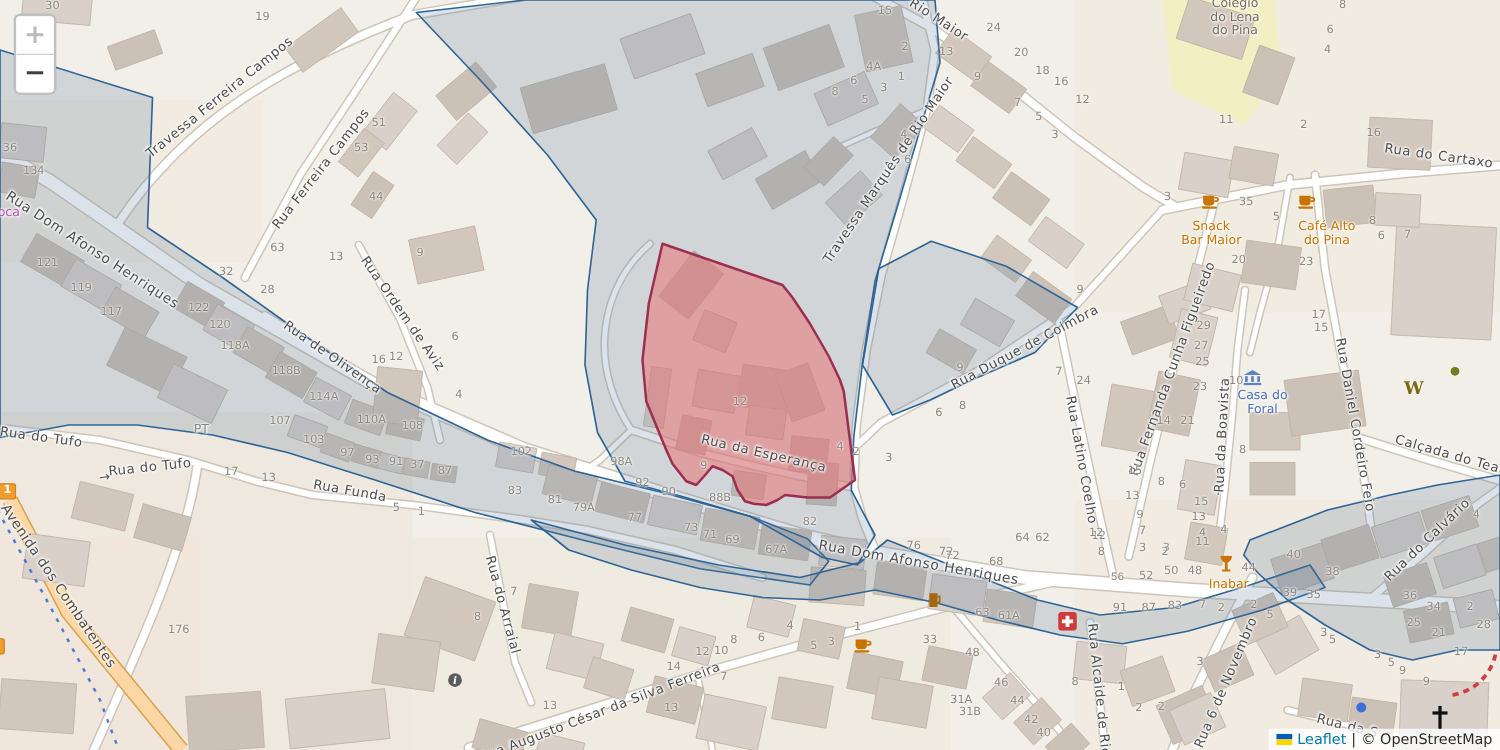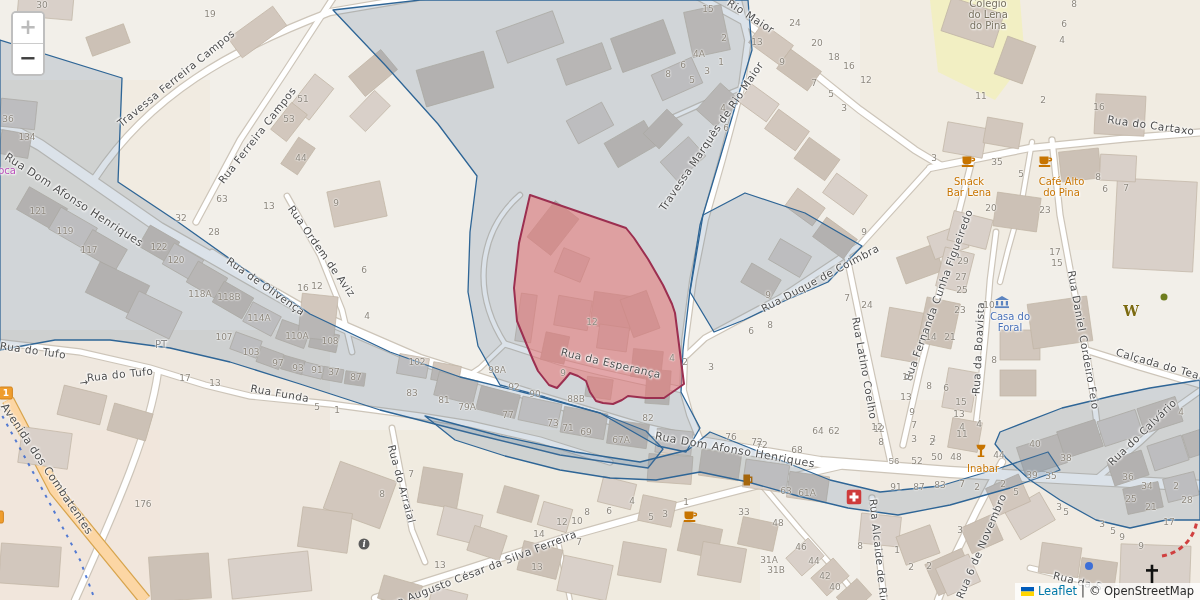--- a/index.html
+++ b/index.html
@@ -296,21 +296,21 @@
       <span class="house-number" style="left: 303px; top: 99px; transform: translate(-50%, -50%) rotate(0deg);">51</span>
       <span class="house-number" style="left: 289px; top: 119px; transform: translate(-50%, -50%) rotate(0deg);">53</span>
       <span class="house-number" style="left: 301px; top: 158px; transform: translate(-50%, -50%) rotate(0deg);">44</span>
       <span class="house-number" style="left: 8px; top: 119px; transform: translate(-50%, -50%) rotate(0deg);">36</span>
       <span class="house-number" style="left: 27px; top: 137px; transform: translate(-50%, -50%) rotate(0deg);">134</span>
       <span class="house-number" style="left: 38px; top: 211px; transform: translate(-50%, -50%) rotate(0deg);">121</span>
       <span class="house-number" style="left: 65px; top: 231px; transform: translate(-50%, -50%) rotate(0deg);">119</span>
       <span class="house-number" style="left: 89px; top: 250px; transform: translate(-50%, -50%) rotate(0deg);">117</span>
       <span class="house-number" style="left: 159px; top: 247px; transform: translate(-50%, -50%) rotate(0deg);">122</span>
       <span class="house-number" style="left: 176px; top: 260px; transform: translate(-50%, -50%) rotate(0deg);">120</span>
-      <span class="house-number" style="left: 200px; top: 277px; transform: translate(-50%, -50%) rotate(0deg); margin-top: 17px;">118A</span>
+      <span class="house-number" style="left: 188px; top: 277px; transform: translate(-50%, -50%) rotate(0deg);">118A</span>
       <span class="house-number" style="left: 229px; top: 297px; transform: translate(-50%, -50%) rotate(0deg);">118B</span>
       <span class="house-number" style="left: 259px; top: 318px; transform: translate(-50%, -50%) rotate(0deg);">114A</span>
       <span class="house-number" style="left: 297px; top: 336px; transform: translate(-50%, -50%) rotate(0deg);">110A</span>
       <span class="house-number" style="left: 330px; top: 341px; transform: translate(-50%, -50%) rotate(0deg);">108</span>
       <span class="house-number" style="left: 181px; top: 218px; transform: translate(-50%, -50%) rotate(0deg);">32</span>
       <span class="house-number" style="left: 214px; top: 232px; transform: translate(-50%, -50%) rotate(0deg);">28</span>
       <span class="house-number" style="left: 222px; top: 199px; transform: translate(-50%, -50%) rotate(0deg);">63</span>
       <span class="house-number" style="left: 269px; top: 206px; transform: translate(-50%, -50%) rotate(0deg);">13</span>
       <span class="house-number" style="left: 336px; top: 203px; transform: translate(-50%, -50%) rotate(0deg);">9</span>
       <span class="house-number" style="left: 303px; top: 288px; transform: translate(-50%, -50%) rotate(0deg);">16</span>
@@ -475,21 +475,21 @@
       <span class="house-number" style="left: 1151px; top: 507px; transform: translate(-50%, -50%) rotate(0deg);">21</span>
       <span class="house-number" style="left: 1187px; top: 500px; transform: translate(-50%, -50%) rotate(0deg);">28</span>
       <span class="house-number" style="left: 1169px; top: 522px; transform: translate(-50%, -50%) rotate(0deg);">17</span>
       <span class="house-number" style="left: 1102px; top: 524px; transform: translate(-50%, -50%) rotate(0deg);">3</span>
       <span class="house-number" style="left: 1113px; top: 531px; transform: translate(-50%, -50%) rotate(0deg);">5</span>
       <span class="house-number" style="left: 1122px; top: 537px; transform: translate(-50%, -50%) rotate(0deg);">9</span>
       <span class="house-number" style="left: 1141px; top: 546px; transform: translate(-50%, -50%) rotate(0deg);">9</span>
       <span class="house-number" style="left: 143px; top: 504px; transform: translate(-50%, -50%) rotate(0deg);">176</span>
       <div class="poi-label" style="color: rgb(199, 116, 0); left: 969px; top: 187px; transform: translate(-50%, -50%) rotate(0deg);">
         <div>Snack</div>
-        <div>Bar Lena</div>
+        <div>Bar Maior</div>
       </div>
       <div class="poi-label" style="color: rgb(199, 116, 0); left: 1049px; top: 187px; transform: translate(-50%, -50%) rotate(0deg); padding-left: 25px;">
         <div>Café Alto</div>
         <div>do Pina</div>
       </div>
       <div class="poi-label" style="color: rgb(199, 116, 0); left: 983px; top: 468px; transform: translate(-50%, -50%) rotate(0deg);">
         <div>Inabar</div>
       </div>
       <div class="poi-label" style="color: rgb(74, 114, 184); left: 1010px; top: 322px; transform: translate(-50%, -50%) rotate(0deg);">
         <div>Casa do</div>

